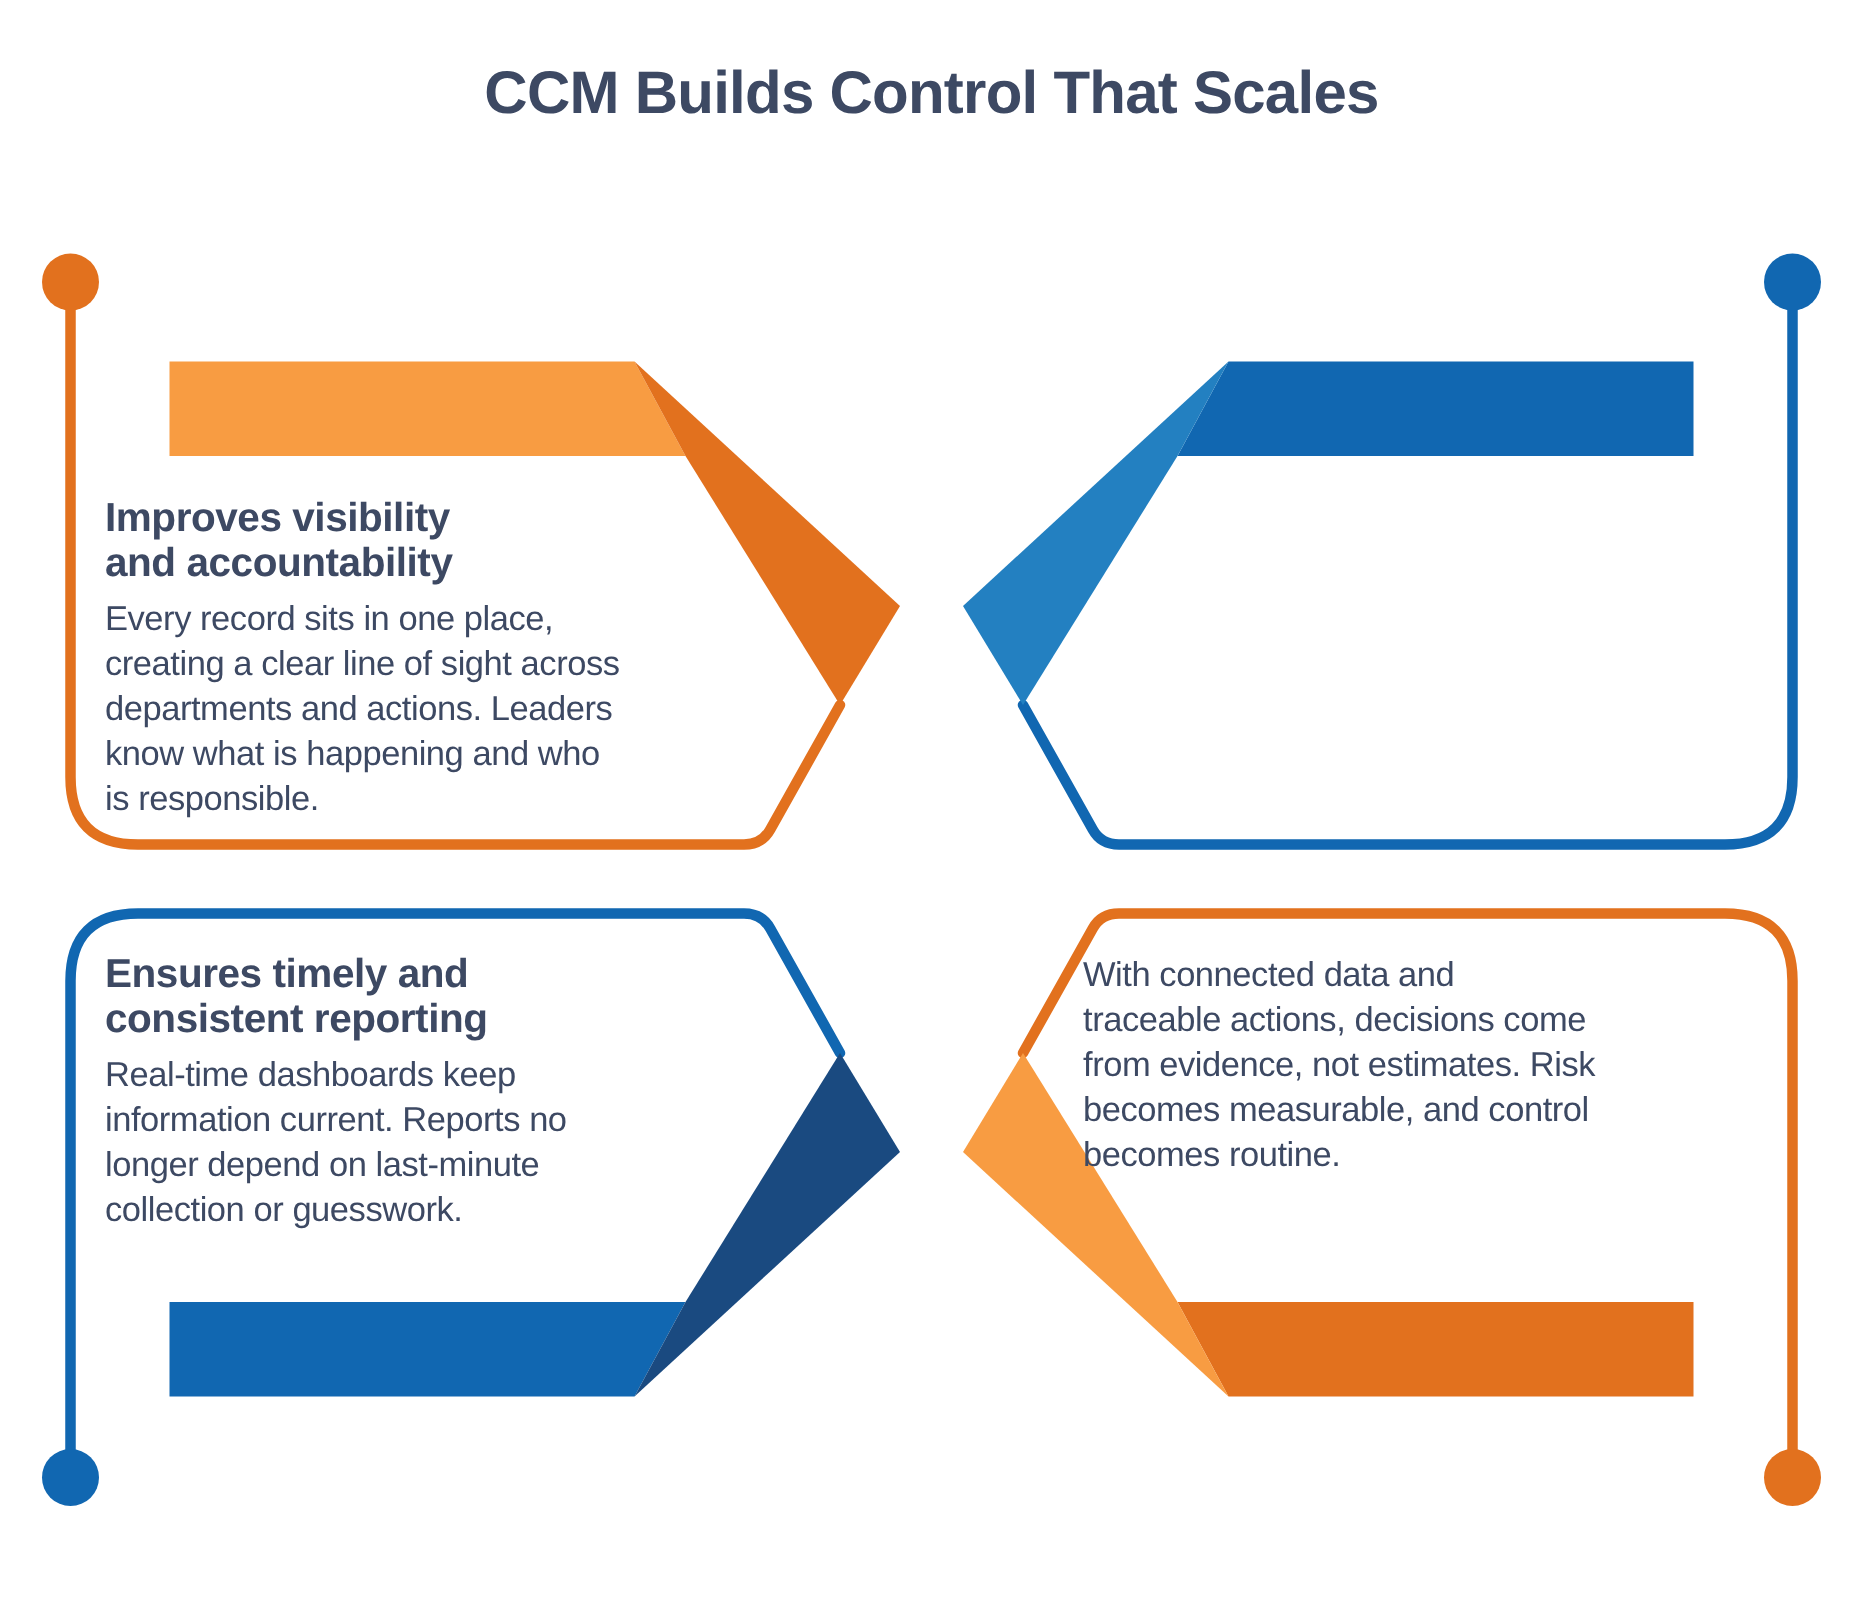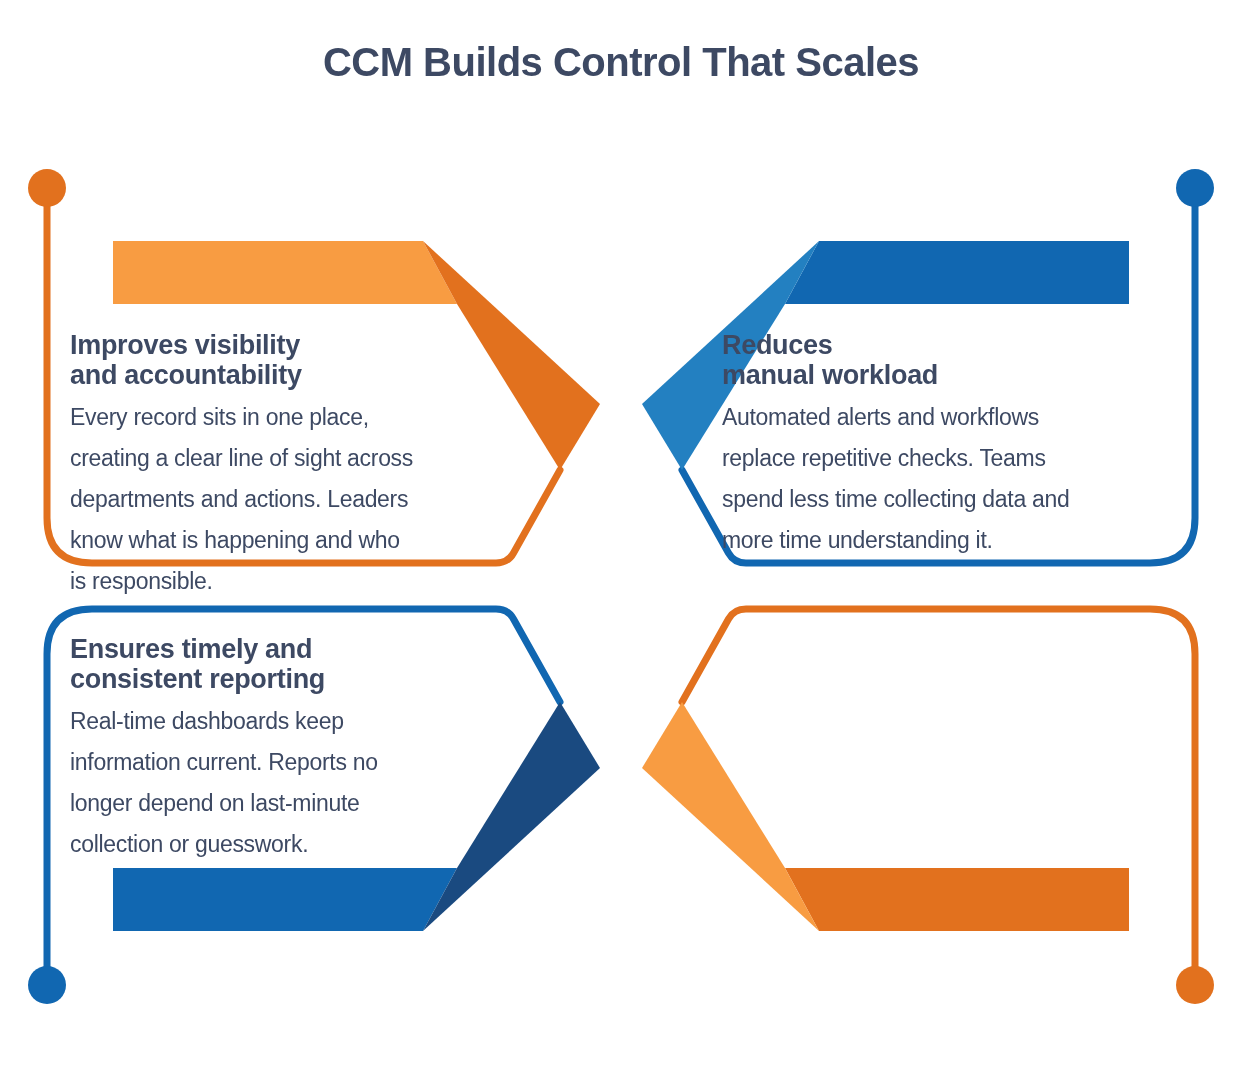--- a/index.html
+++ b/index.html
@@ -19,21 +19,21 @@
   .card-text{
     position:absolute;width:450px;
     text-align:left;
   }
   .card-text .card-title{
     font-size:27px;font-weight:bold;line-height:30px;
     letter-spacing:-0.3px;white-space:pre-line;
     margin-bottom:7px;
   }
   .card-text .card-body{
-    font-size:23px;line-height:41px;
+    font-size:23px;line-height:30px;
     letter-spacing:-0.3px;white-space:pre-line;
   }
   .tl{left:70px;top:330px;}
   .tr{left:722px;top:330px;}
   .bl{left:70px;top:634px;}
   .br{left:722px;top:634px;}
 </style>
 </head>
 <body>
 
@@ -75,34 +75,31 @@
   <div class="card-text tl" style="color: rgb(61, 73, 99);">
     <div class="card-title">Improves visibility
 and accountability</div>
     <div class="card-body">Every record sits in one place,
 creating a clear line of sight across
 departments and actions. Leaders
 know what is happening and who
 is responsible.</div>
   </div>
 
-  <div class="card-text tr" style="color: rgb(61, 73, 99);">
-    <div class="card-title">Reduces
-manual workload</div>
-    <div class="card-body">Automated alerts and workflows
-replace repetitive checks. Teams
-spend less time collecting data and
-more time understanding it.</div>
-  </div>
 
   <div class="card-text bl" style="color: rgb(61, 73, 99);">
     <div class="card-title">Ensures timely and
 consistent reporting</div>
     <div class="card-body">Real-time dashboards keep
 information current. Reports no
 longer depend on last-minute
 collection or guesswork.</div>
   </div>
 
   <div class="card-text br" style="color: rgb(61, 73, 99);">
+    <div class="card-body">With connected data and
+traceable actions, decisions come
+from evidence, not estimates. Risk
+becomes measurable, and control
+becomes routine.</div>
   </div>
 
 </div>
 
 </body></html>

